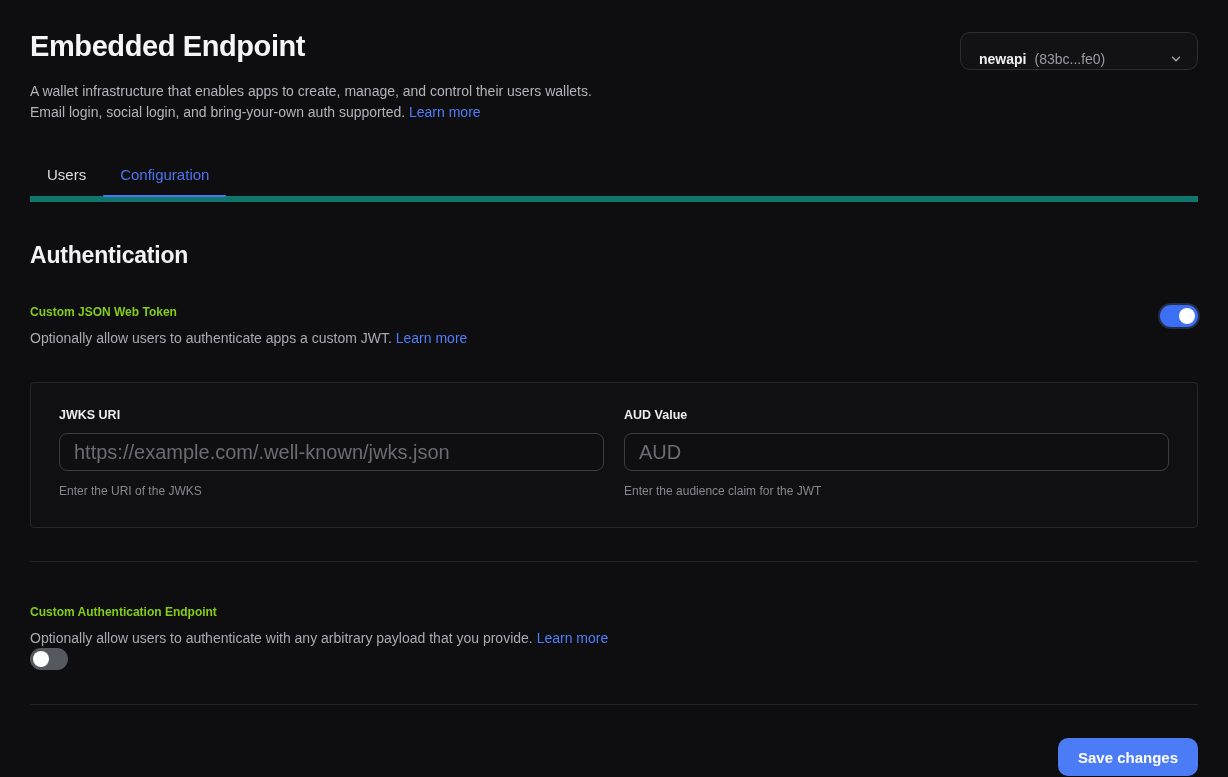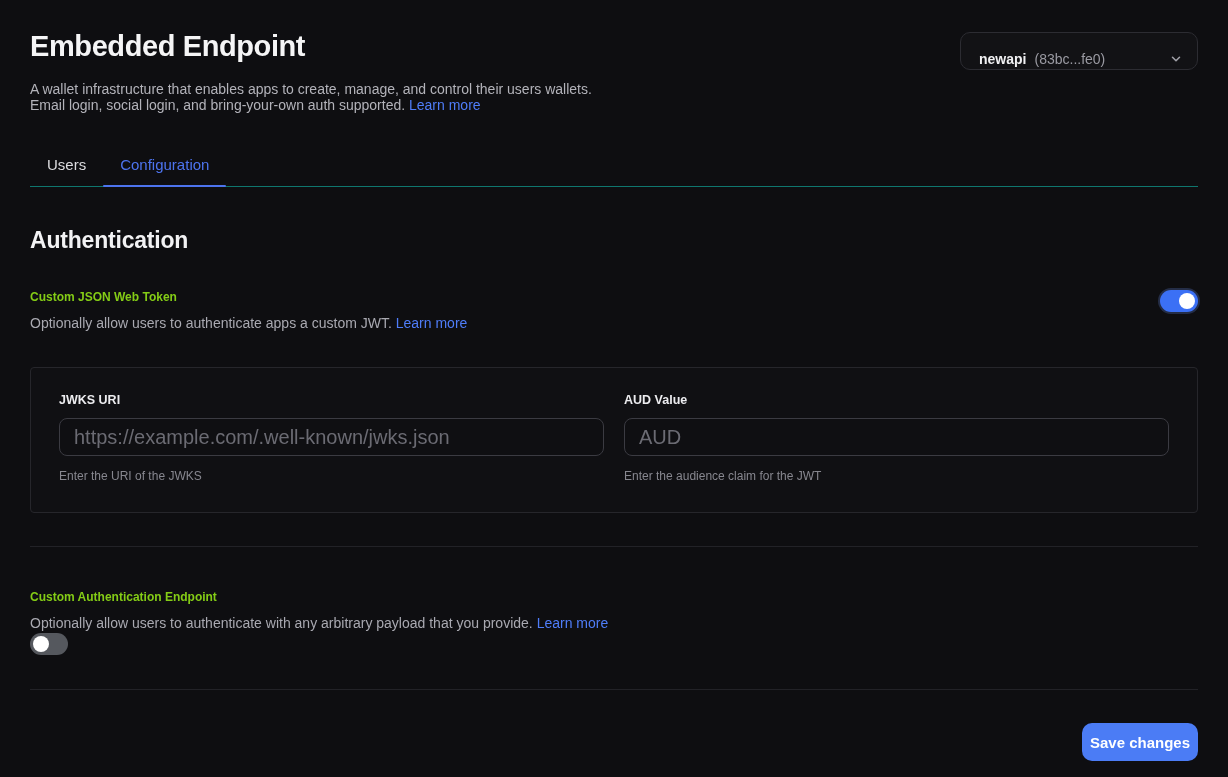--- a/index.html
+++ b/index.html
@@ -8,35 +8,35 @@
     background: #0e0e11;
     font-family: "Liberation Sans", sans-serif;
     color: #e7e7ea;
     -webkit-font-smoothing: antialiased;
   }
   .container { padding: 30px 30px 0 30px; }
 
   
   .header-row { display: flex; justify-content: space-between; align-items: flex-start; }
   .page-title { font-size: 29px; font-weight: 700; letter-spacing: -0.4px; color: #f5f5f6; margin-bottom: 18px; }
-  .page-desc { font-size: 14px; line-height: 16px; color: #b3b3ba; max-width: 585px; margin-top: 16px; }
+  .page-desc { font-size: 14px; line-height: 21px; color: #b3b3ba; max-width: 585px; margin-top: 16px; }
   a.link, .link { color: #4f7df9; text-decoration: none; cursor: pointer; }
 
   .api-select {
     display: flex; align-items: center; gap: 8px;
     background: #121215; border: 1px solid #2c2c32; border-radius: 10px;
     height: 38px; padding: 16px 14px 0 18px; min-width: 238px;
     cursor: pointer; margin-top: 2px;
   }
   .api-select .key-name { font-size: 14px; font-weight: 700; color: #f0f0f2; }
   .api-select .key-hint { font-size: 14px; color: #9a9aa2; }
   .api-select .chev { margin-left: auto; display: flex; align-items: center; }
 
   
-  .tabs { margin-top: 43px; border-bottom: 1px solid #0f766e; display: flex; }
+  .tabs { margin-top: 43px; border-bottom: 6px solid #0f766e; display: flex; }
   .tab {
     font-size: 15px; padding: 0 17px 13px 17px; cursor: pointer;
     color: #dcdcdf; position: relative;
   }
   .tab.active { color: #4d74ef; }
   .tab.active::after {
     content: ""; position: absolute; left: 0; right: 0; bottom: -1px;
     height: 2px; background: #4d74ef; border-radius: 1px;
   }
 
@@ -79,21 +79,21 @@
   hr.divider { border: none; border-top: 1px solid #222227; }
   .div1 { margin-top: 33px; }
   .div2 { margin-top: 34px; }
 
   .row2 { margin-top: 43px; flex-direction: column; }
 
   
   .footer { margin-top: 33px; display: flex; justify-content: flex-end; }
   .save-btn {
     background: #4b7cf5; color: #ffffff; border: none; border-radius: 10px;
-    height: 38px; padding: 0 8px; font-size: 15px; font-weight: 700;
+    height: 38px; padding: 0 20px; font-size: 15px; font-weight: 700;
     font-family: "Liberation Sans", sans-serif; cursor: pointer;
   }
 </style>
 </head>
 <body>
 
 <div class="container">
 
   <div class="header-row">
     <div>

